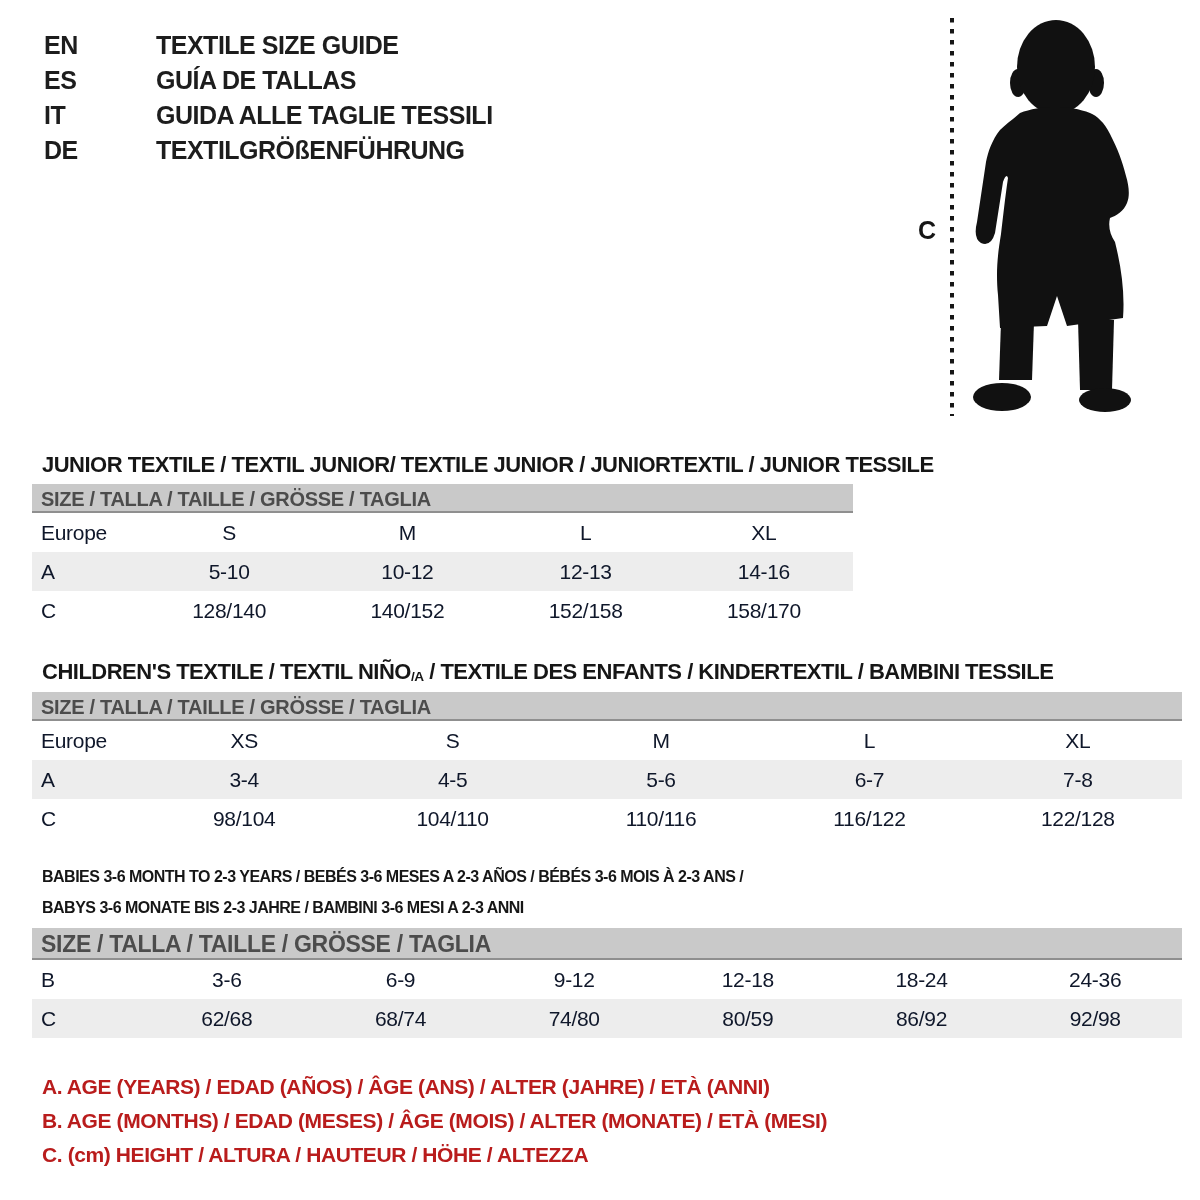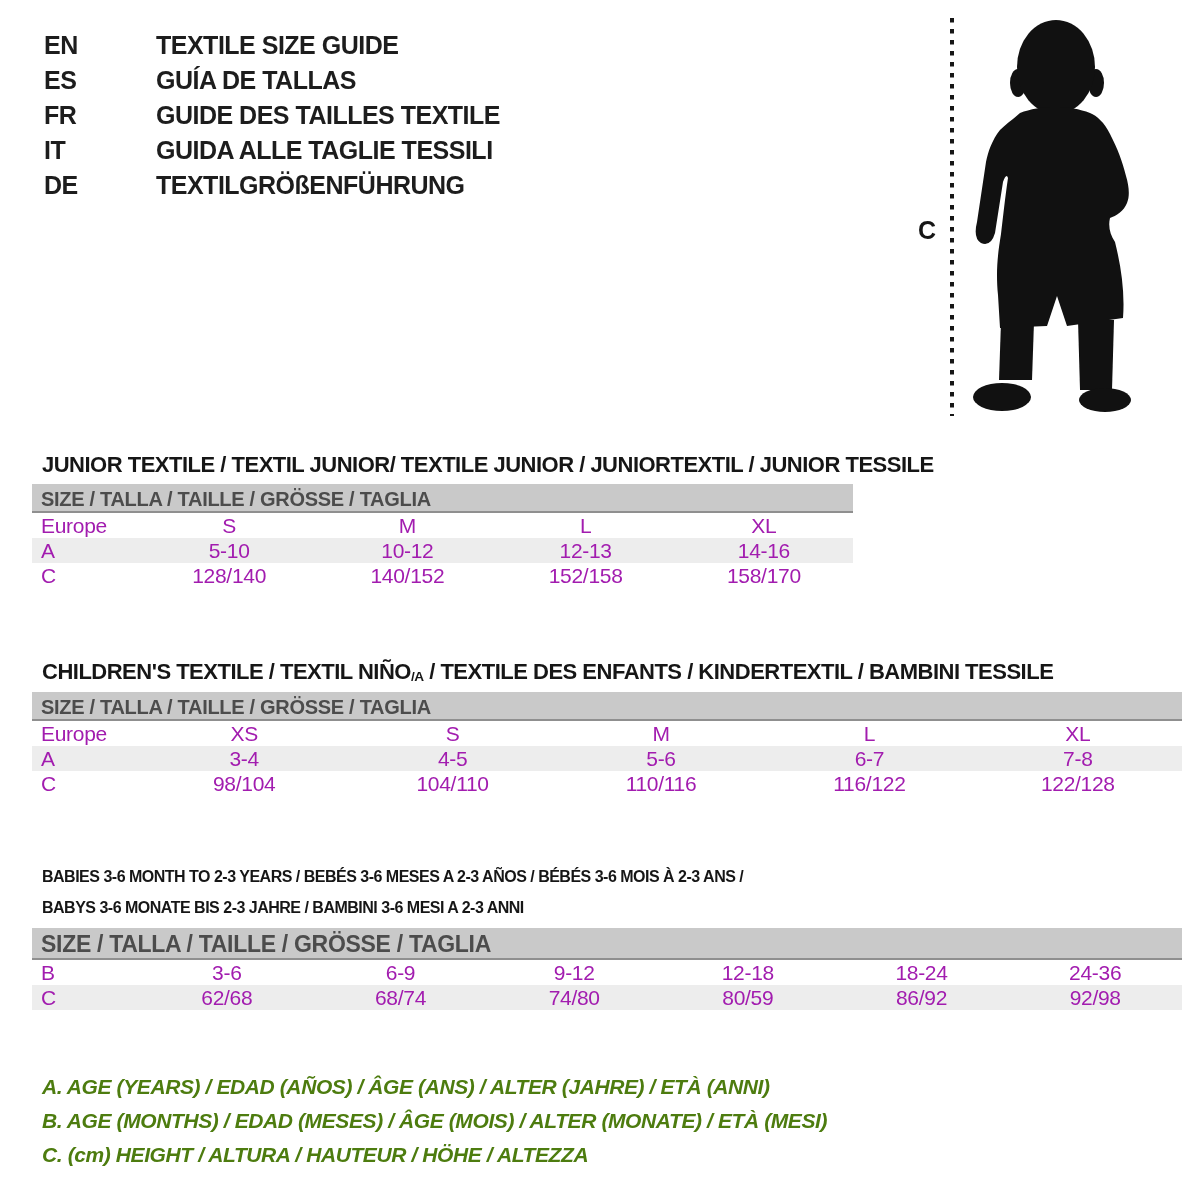--- a/index.html
+++ b/index.html
@@ -26,45 +26,41 @@
   .size-table{position:absolute;}
   #junior-table{left:32px;top:484px;width:821px;}
   #children-table{left:32px;top:692px;width:1150px;}
   #babies-table{left:32px;top:928px;width:1150px;}
   .size-bar{
     height:27px;background:#c9c9c9;border-bottom:2px solid #8f8f8f;
     display:flex;align-items:flex-end;padding-left:9px;box-sizing:content-box;
     font-weight:bold;font-size:20px;color:#4c4c4c;letter-spacing:-0.3px;white-space:nowrap;
   }
   .size-bar.big{height:30px;font-size:23px;}
-  .t-row{display:flex;height:25px;align-items:center;font-size:21px;letter-spacing:-0.3px;color:#a21caf;}
+  .t-row{display:flex;height:39px;align-items:center;font-size:21px;letter-spacing:-0.3px;color:#0f172a;}
   .t-row.alt{background:#ededed;}
   .t-label{flex:0 0 108px;padding-left:9px;box-sizing:border-box;}
   .t-cell{flex:1;text-align:center;}
   
-  .legend{position:absolute;left:42px;top:1070px;font-weight:bold;font-size:21px;line-height:34px;letter-spacing:-0.4px;color:#4d7c0f;font-style:italic;}
+  .legend{position:absolute;left:42px;top:1070px;font-weight:bold;font-size:21px;line-height:34px;letter-spacing:-0.4px;color:#b91c1c;}
   .legend div{white-space:nowrap;}
 </style>
 </head>
 <body>
 
 <div class="canvas">
 
   <div class="lang-block">
     <div class="lang-row">
       <span class="lang-code">EN</span>
       <span class="lang-title">TEXTILE SIZE GUIDE</span>
     </div>
     <div class="lang-row">
       <span class="lang-code">ES</span>
       <span class="lang-title">GUÍA DE TALLAS</span>
-    </div>
-    <div class="lang-row">
-      <span class="lang-code">FR</span>
-      <span class="lang-title">GUIDE DES TAILLES TEXTILE</span>
     </div>
     <div class="lang-row">
       <span class="lang-code">IT</span>
       <span class="lang-title">GUIDA ALLE TAGLIE TESSILI</span>
     </div>
     <div class="lang-row">
       <span class="lang-code">DE</span>
       <span class="lang-title">TEXTILGRÖßENFÜHRUNG</span>
     </div>
   </div>

